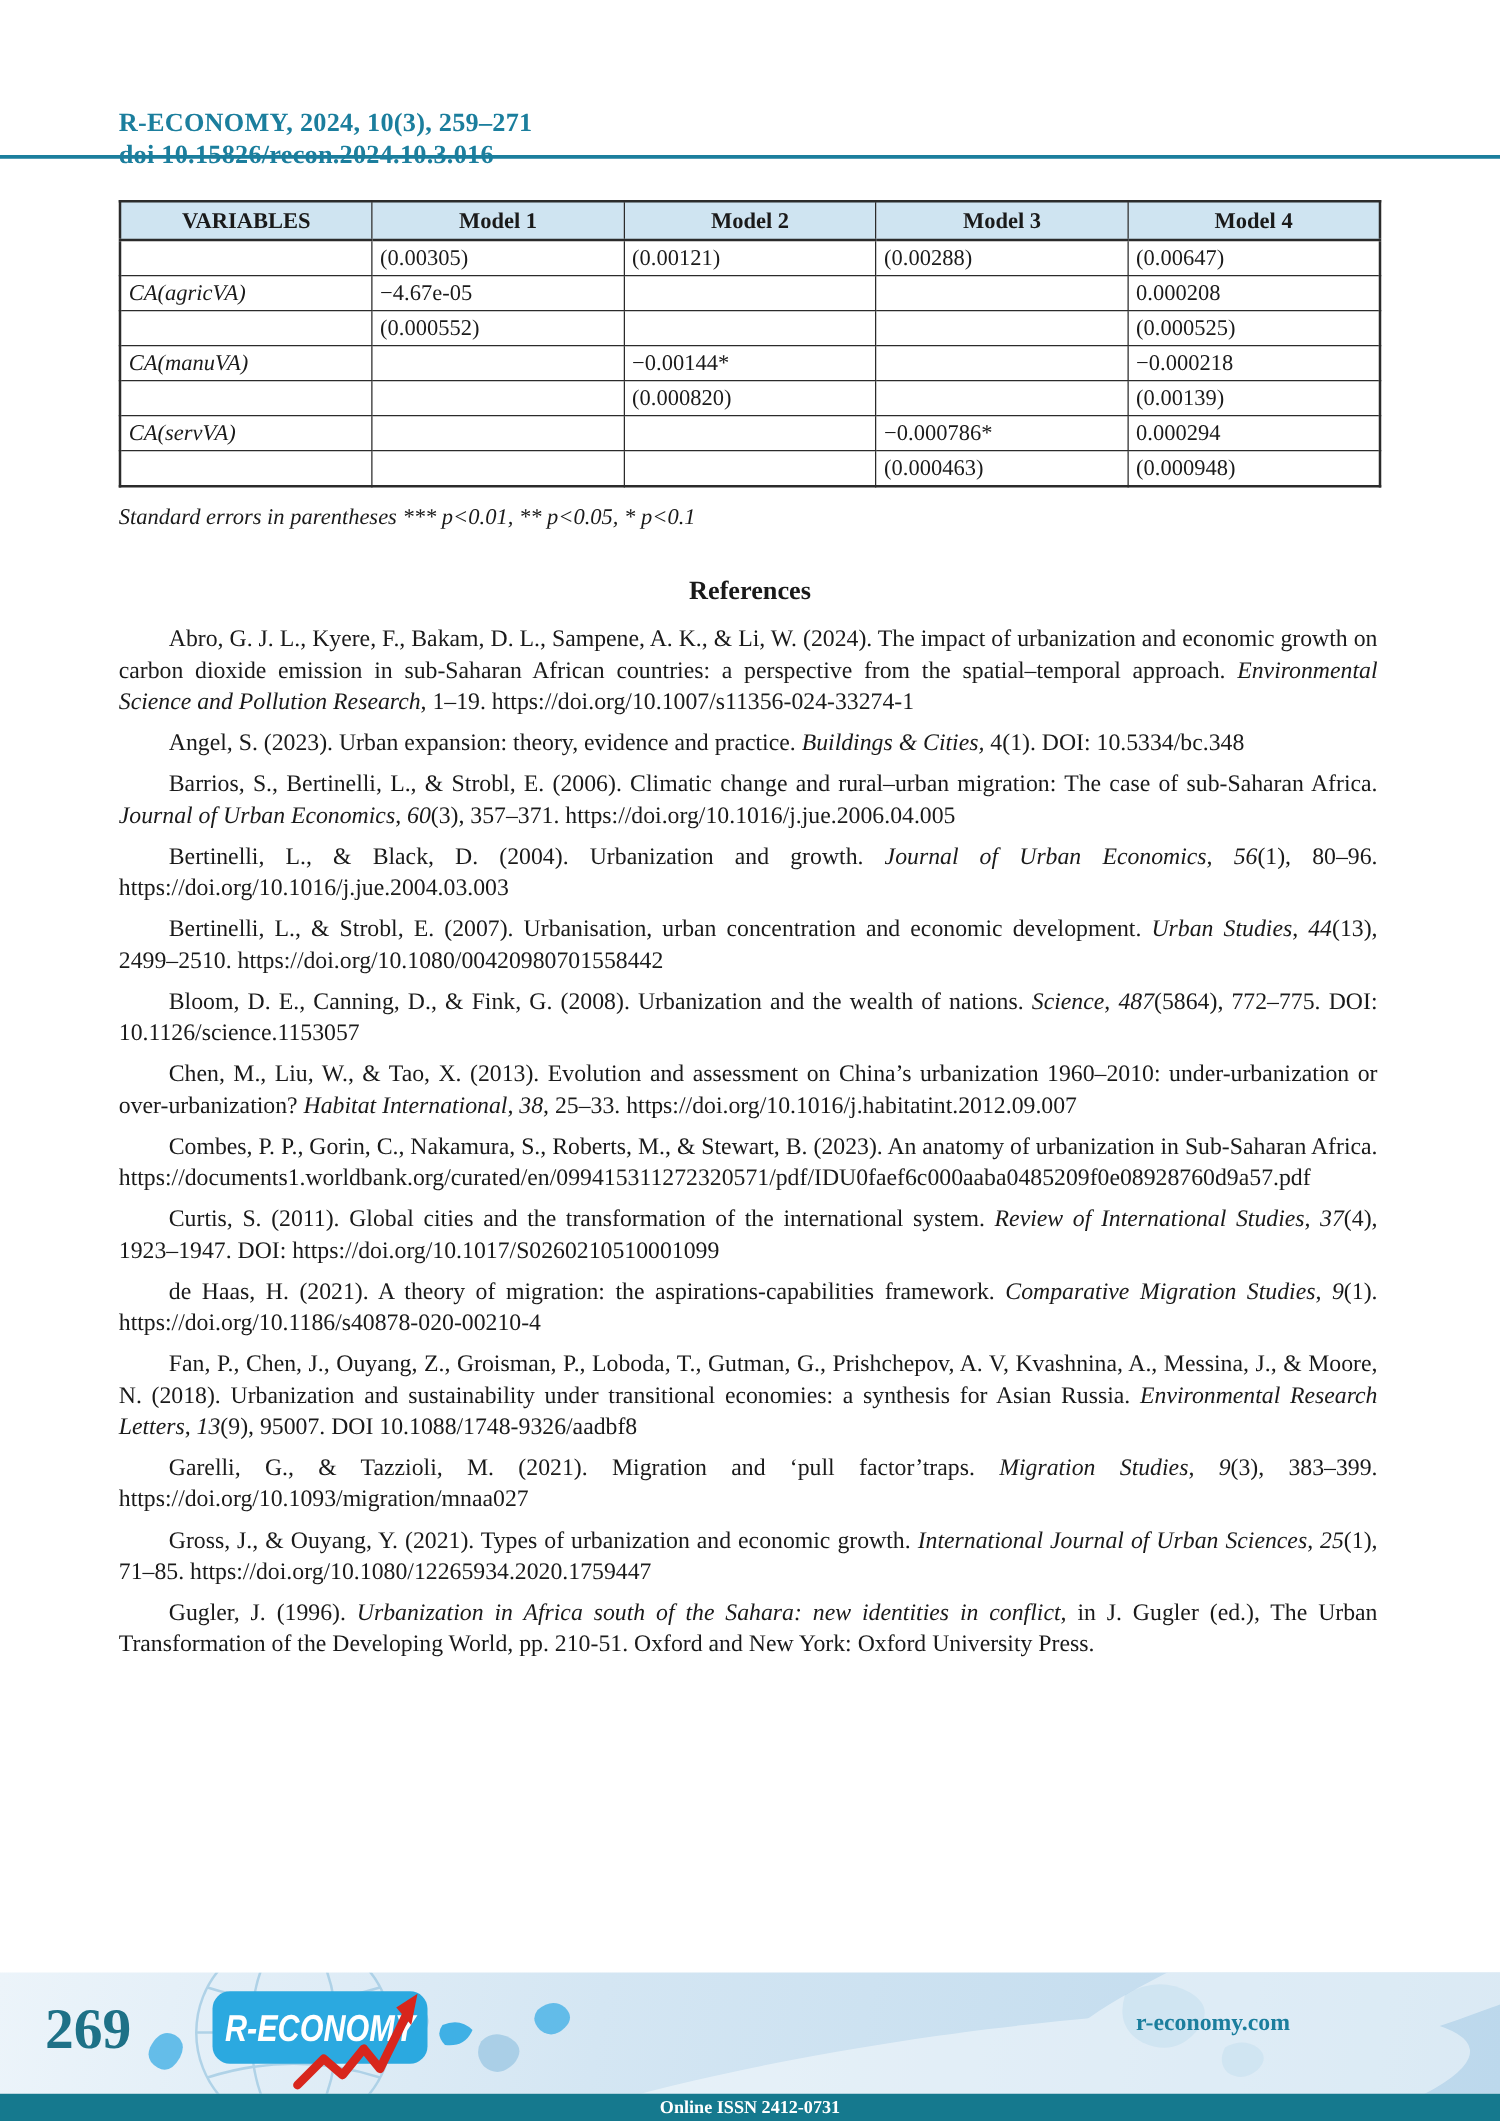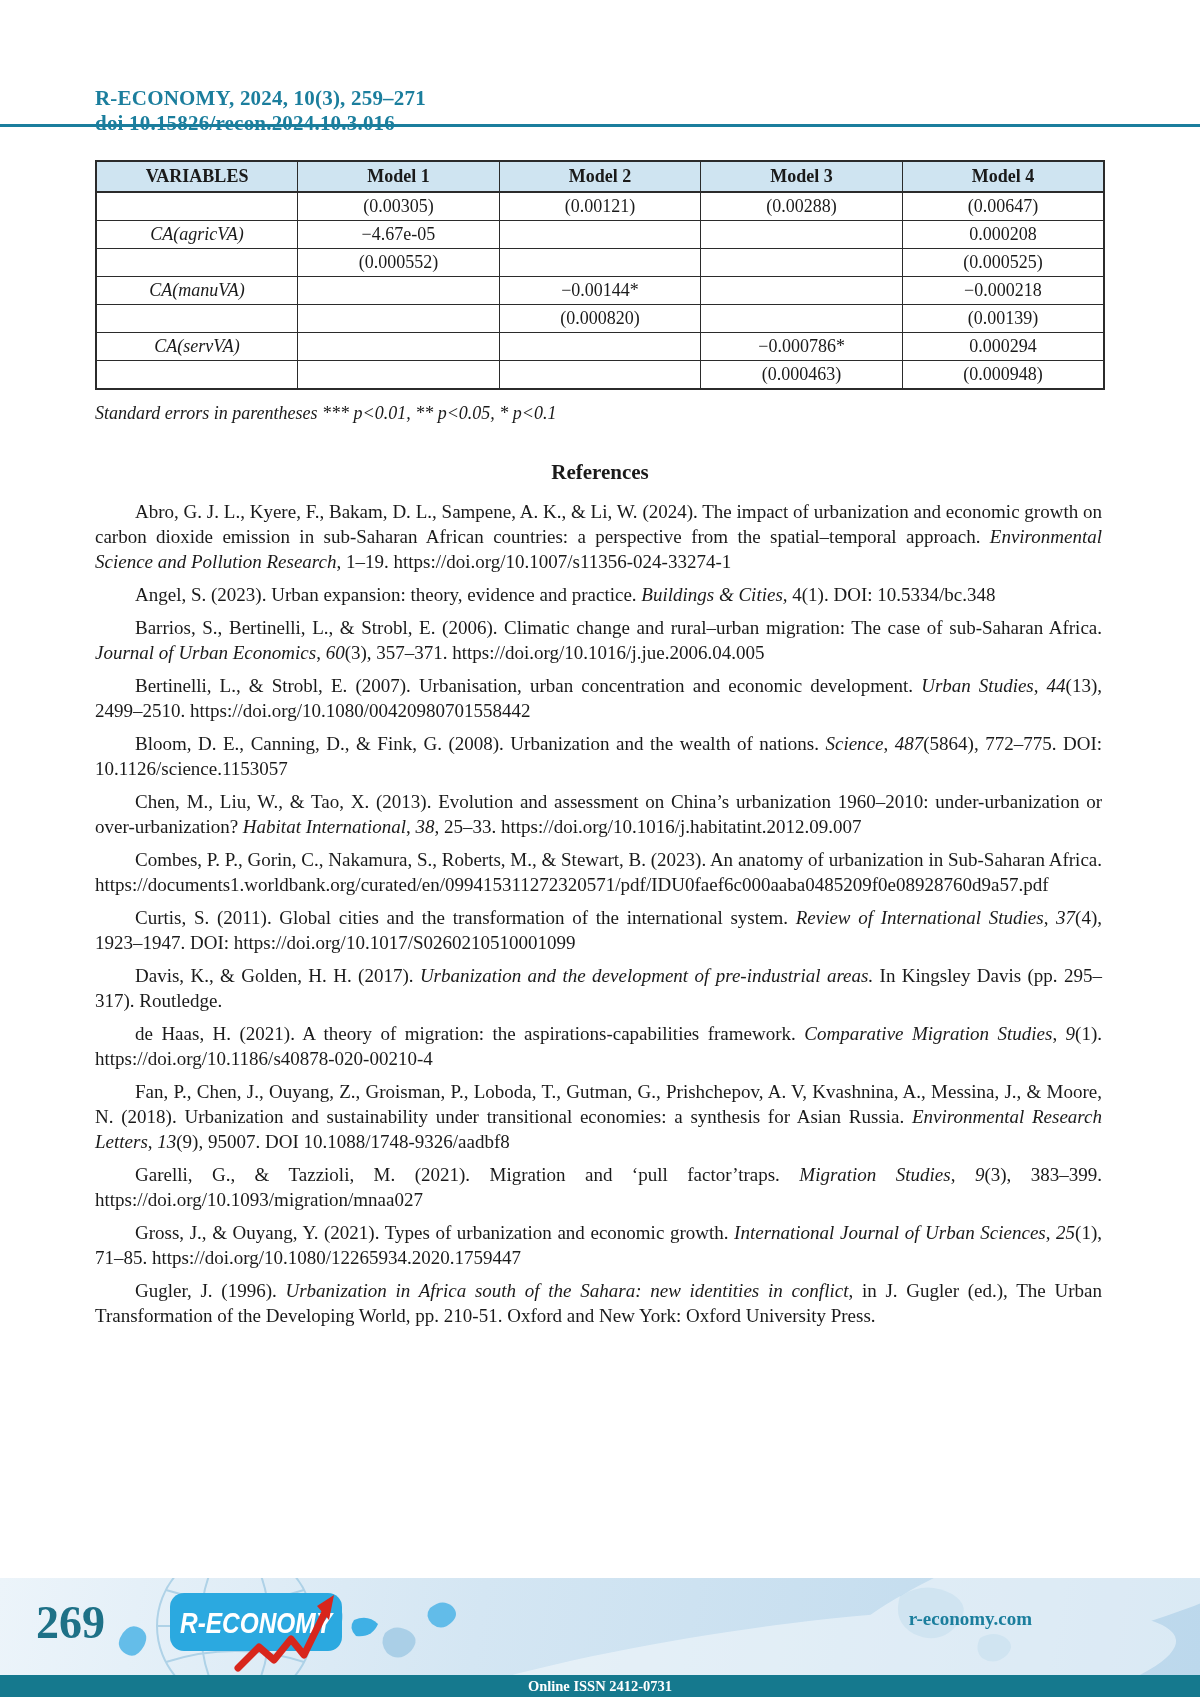--- a/index.html
+++ b/index.html
@@ -15,21 +15,21 @@
          display:flex; justify-content:space-between; align-items:baseline;
          color:var(--accent); font-weight:bold; font-size:21px; letter-spacing:.2px;flex-direction:column; }
   .hdr-rule { position:absolute; top:124px; left:0; width:1200px; height:3px; background:var(--accent); }
 
   
   .tbl-wrap { position:absolute; top:160px; left:95px; width:1010px; }
   table.results { border-collapse:collapse; width:100%; table-layout:fixed;
                   font-size:18px; border:2px solid #2b2b2b; }
   table.results th { background:var(--thbg); font-weight:bold; text-align:center;
                      border:1px solid #2b2b2b; border-bottom:2.5px solid #2b2b2b; padding:4px 19px; }
-  table.results td { border:1px solid #2b2b2b; text-align:center; padding:3px 6px; height:21px; }
+  table.results td { border:1px solid #2b2b2b; text-align:left; padding:3px 6px; height:21px; }
   td.var { font-style:italic; }
 
   .note { position:absolute; top:403px; left:95px; width:1010px;
           font-style:italic; font-size:18px; }
 
   
   .refs { position:absolute; top:460px; left:95px; width:1010px; }
   .refs h2 { text-align:center; font-size:21px; font-weight:bold; margin:0 0 14px 0; }
   .ref { margin:0 3px 8px 0; text-align:justify; text-indent:40px;
          font-size:19px; line-height:25px; }
@@ -123,26 +123,26 @@
     </table>
   </div>
   <div class="note">Standard errors in parentheses *** p&lt;0.01, ** p&lt;0.05, * p&lt;0.1</div>
 
   <div class="refs">
     <h2>References</h2>
     <div id="ref-list">
         <p class="ref"><span>Abro, G. J. L., Kyere, F., Bakam, D. L., Sampene, A. K., &amp; Li, W. (2024). The impact of urbanization and economic growth on carbon dioxide emission in sub-Saharan African countries: a perspective from the spatial–temporal approach. </span><span class="it">Environmental Science and Pollution Research</span><span>, 1–19. https://doi.org/10.1007/s11356-024-33274-1</span></p>
         <p class="ref"><span>Angel, S. (2023). Urban expansion: theory, evidence and practice. </span><span class="it">Buildings &amp; Cities,</span><span> 4(1). DOI: 10.5334/bc.348</span></p>
         <p class="ref"><span>Barrios, S., Bertinelli, L., &amp; Strobl, E. (2006). Climatic change and rural–urban migration: The case of sub-Saharan Africa. </span><span class="it">Journal of Urban Economics</span><span>, </span><span class="it">60</span><span>(3), 357–371. https://doi.org/10.1016/j.jue.2006.04.005</span></p>
+        <p class="ref"><span>Bertinelli, L., &amp; Black, D. (2004). Urbanization and growth. </span><span class="it">Journal of Urban Economics</span><span>, </span><span class="it">56</span><span>(1), 80–96. https://doi.org/10.1016/j.jue.2004.03.003</span></p>
         <p class="ref"><span>Bertinelli, L., &amp; Strobl, E. (2007). Urbanisation, urban concentration and economic development. </span><span class="it">Urban Studies</span><span>, </span><span class="it">44</span><span>(13), 2499–2510. https://doi.org/10.1080/00420980701558442</span></p>
         <p class="ref"><span>Bloom, D. E., Canning, D., &amp; Fink, G. (2008). Urbanization and the wealth of nations. </span><span class="it">Science</span><span>, </span><span class="it">487</span><span>(5864), 772–775. DOI: 10.1126/science.1153057</span></p>
         <p class="ref"><span>Chen, M., Liu, W., &amp; Tao, X. (2013). Evolution and assessment on China’s urbanization 1960–2010: under-urbanization or over-urbanization? </span><span class="it">Habitat International</span><span>, </span><span class="it">38</span><span>, 25–33. https://doi.org/10.1016/j.habitatint.2012.09.007</span></p>
         <p class="ref"><span>Combes, P. P., Gorin, C., Nakamura, S., Roberts, M., &amp; Stewart, B. (2023). An anatomy of urbanization in Sub-Saharan Africa. https://documents1.worldbank.org/curated/en/099415311272320571/pdf/IDU0faef6c000aaba0485209f0e08928760d9a57.pdf</span></p>
         <p class="ref"><span>Curtis, S. (2011). Global cities and the transformation of the international system. </span><span class="it">Review of International Studies</span><span>, </span><span class="it">37</span><span>(4), 1923–1947. DOI: https://doi.org/10.1017/S0260210510001099</span></p>
-        <p class="ref"><span>Davis, K., &amp; Golden, H. H. (2017). </span><span class="it">Urbanization and the development of pre-industrial areas.</span><span> In Kingsley Davis (pp. 295–317). Routledge.</span></p>
         <p class="ref"><span>de Haas, H. (2021). A theory of migration: the aspirations-capabilities framework. </span><span class="it">Comparative Migration Studies</span><span>, </span><span class="it">9</span><span>(1). https://doi.org/10.1186/s40878-020-00210-4</span></p>
         <p class="ref"><span>Fan, P., Chen, J., Ouyang, Z., Groisman, P., Loboda, T., Gutman, G., Prishchepov, A. V, Kvashnina, A., Messina, J., &amp; Moore, N. (2018). Urbanization and sustainability under transitional economies: a synthesis for Asian Russia. </span><span class="it">Environmental Research Letters</span><span>, </span><span class="it">13</span><span>(9), 95007. DOI 10.1088/1748-9326/aadbf8</span></p>
         <p class="ref"><span>Garelli, G., &amp; Tazzioli, M. (2021). Migration and ‘pull factor’traps. </span><span class="it">Migration Studies</span><span>, </span><span class="it">9</span><span>(3), 383–399. https://doi.org/10.1093/migration/mnaa027</span></p>
         <p class="ref"><span>Gross, J., &amp; Ouyang, Y. (2021). Types of urbanization and economic growth. </span><span class="it">International Journal of Urban Sciences</span><span>, </span><span class="it">25</span><span>(1), 71–85. https://doi.org/10.1080/12265934.2020.1759447</span></p>
         <p class="ref"><span>Gugler, J. (1996). </span><span class="it">Urbanization in Africa south of the Sahara: new identities in conflict</span><span>, in J. Gugler (ed.), The Urban Transformation of the Developing World, pp. 210-51. Oxford and New York: Oxford University Press.</span></p>
       </div>
   </div>
 
   <div class="band">
     <svg class="map" width="1200" height="97" viewBox="0 0 1200 97">

